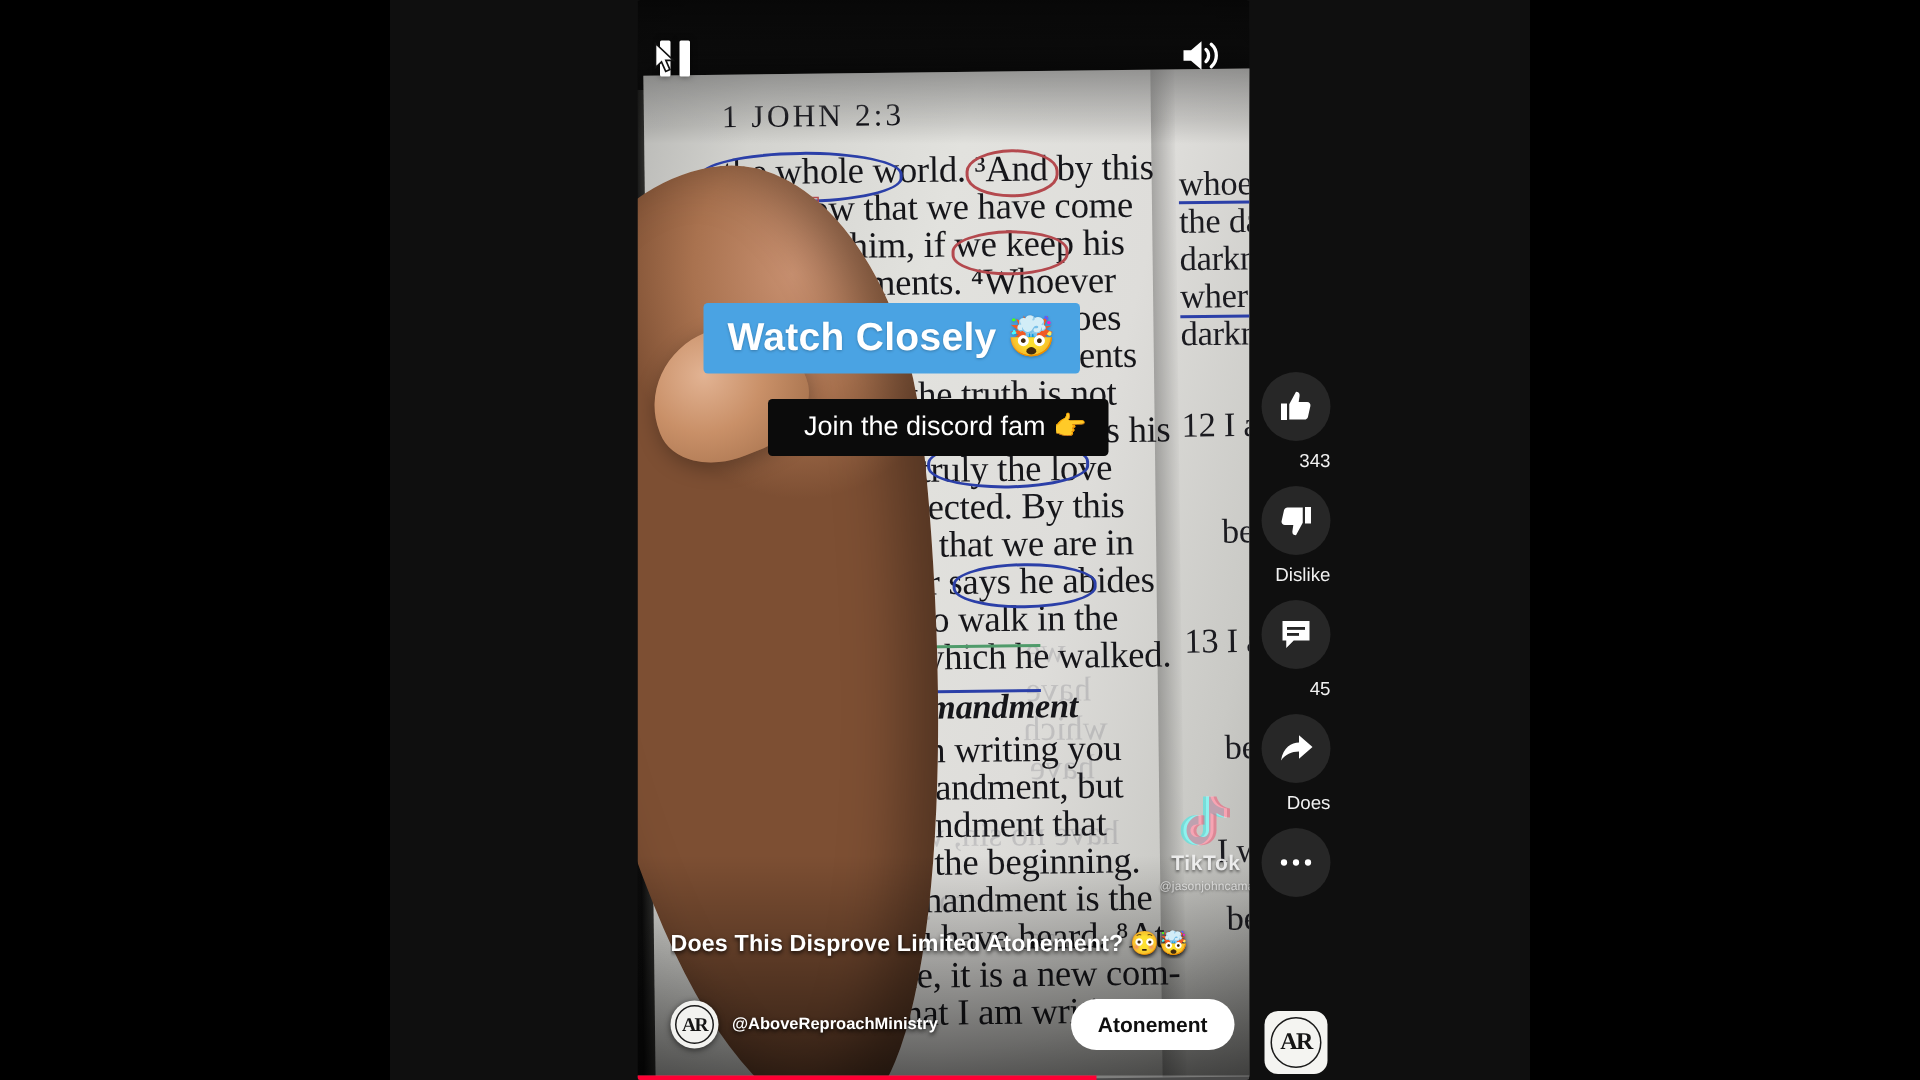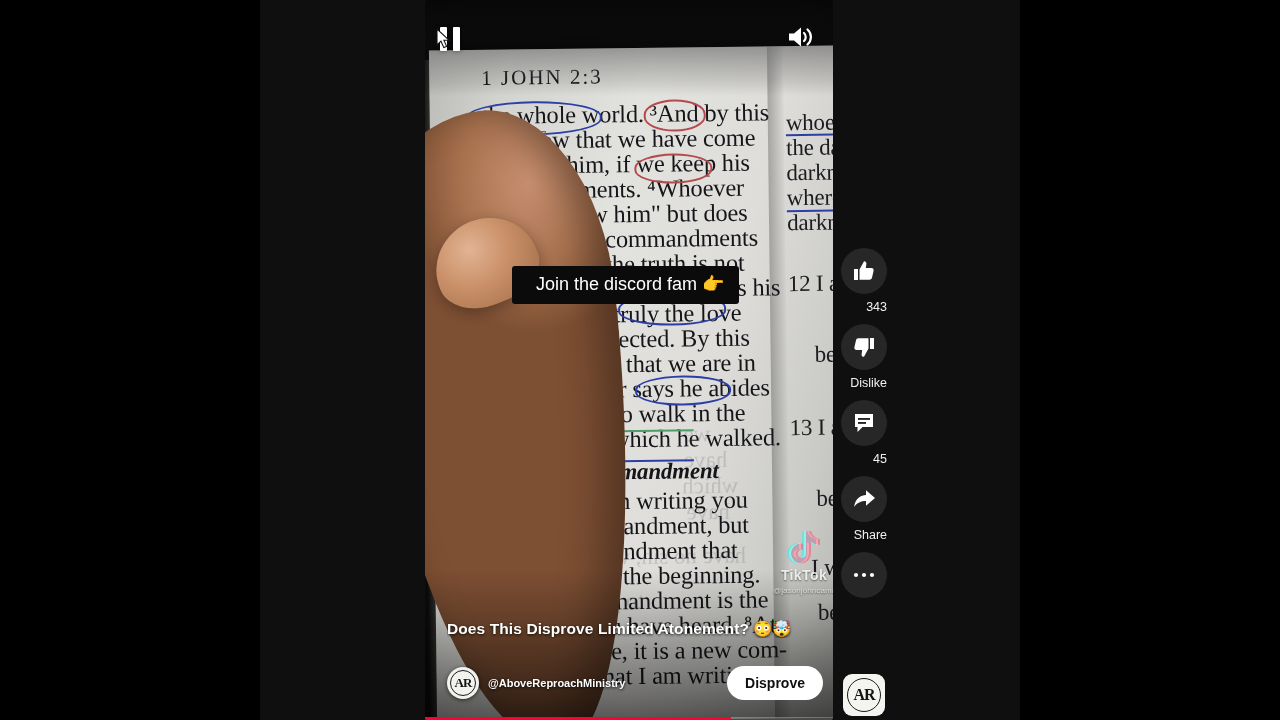--- a/index.html
+++ b/index.html
@@ -459,20 +459,21 @@
 
       <div class="hand">
         <div class="fingertip"></div>
       </div>
 
       <div class="video-grade"></div>
       <div class="top-scrim"></div>
       <div class="bottom-scrim"></div>
     </div>
 
+    <div class="overlay-blue">Watch Closely 🤯</div>
     <div class="overlay-black">Join the discord fam 👉</div>
 
     <div class="tiktok-wm">
       <div class="tiktok-note">
         <svg width="34" height="38" viewBox="0 0 34 38">
           <path d="M22 3 c1.5 5 5 7.5 9 8 v6 c-3.5 0-6.5-1.2-9-3 v11.5 a10 10 0 1 1 -10-10 c.7 0 1.4.07 2 .2 v6.1
                    a4.2 4.2 0 1 0 3 4 V3z" fill="#ffffff" opacity=".95"></path>
           <path d="M20 3 c1.5 5 5 7.5 9 8 v6 c-3.5 0-6.5-1.2-9-3 v11.5 a10 10 0 1 1 -10-10 c.7 0 1.4.07 2 .2 v6.1
                    a4.2 4.2 0 1 0 3 4 V3z" fill="#25f4ee" opacity=".55"></path>
           <path d="M24 3 c1.5 5 5 7.5 9 8 v6 c-3.5 0-6.5-1.2-9-3 v11.5 a10 10 0 1 1 -10-10 c.7 0 1.4.07 2 .2 v6.1
@@ -483,21 +484,21 @@
       <div class="tiktok-user">@jasonjohncamacho</div>
     </div>
 
     <div class="vid-title">Does This Disprove Limited Atonement? 😳🤯</div>
 
     <div class="channel-row">
       <div class="ch-avatar">
         <div class="mono-circle">AR</div>
       </div>
       <div class="ch-name">@AboveReproachMinistry</div>
-      <button class="subscribe-btn">Disprove</button>
+      <button class="subscribe-btn">Atonement</button>
     </div>
 
     <div class="progress-track">
       <div class="progress-fill" id="progress-fill" style="width: 75%; background: rgb(255, 0, 51);"></div>
     </div>
   </div>
 
   <div class="pause-btn">
     <i></i>
     <i></i>
@@ -550,21 +551,21 @@
       </div>
       <div class="rail-label">45</div>
     </div>
 
     <div class="rail-item">
       <div class="rail-btn">
         <svg width="24" height="24" viewBox="0 0 24 24">
           <path d="M2 20 C3.5 11 9 8.2 14 8 V3.2 L23 11 L14 18.8 V14 C9 14 5 15.8 2 20 z" fill="#ffffff"></path>
         </svg>
       </div>
-      <div class="rail-label">Share</div>
+      <div class="rail-label">Does</div>
     </div>
 
     <div class="rail-item">
       <div class="rail-btn">
         <svg width="24" height="8" viewBox="0 0 24 8">
           <circle cx="4" cy="4" r="2.1" fill="#ffffff"></circle>
           <circle cx="12" cy="4" r="2.1" fill="#ffffff"></circle>
           <circle cx="20" cy="4" r="2.1" fill="#ffffff"></circle>
         </svg>
       </div>

